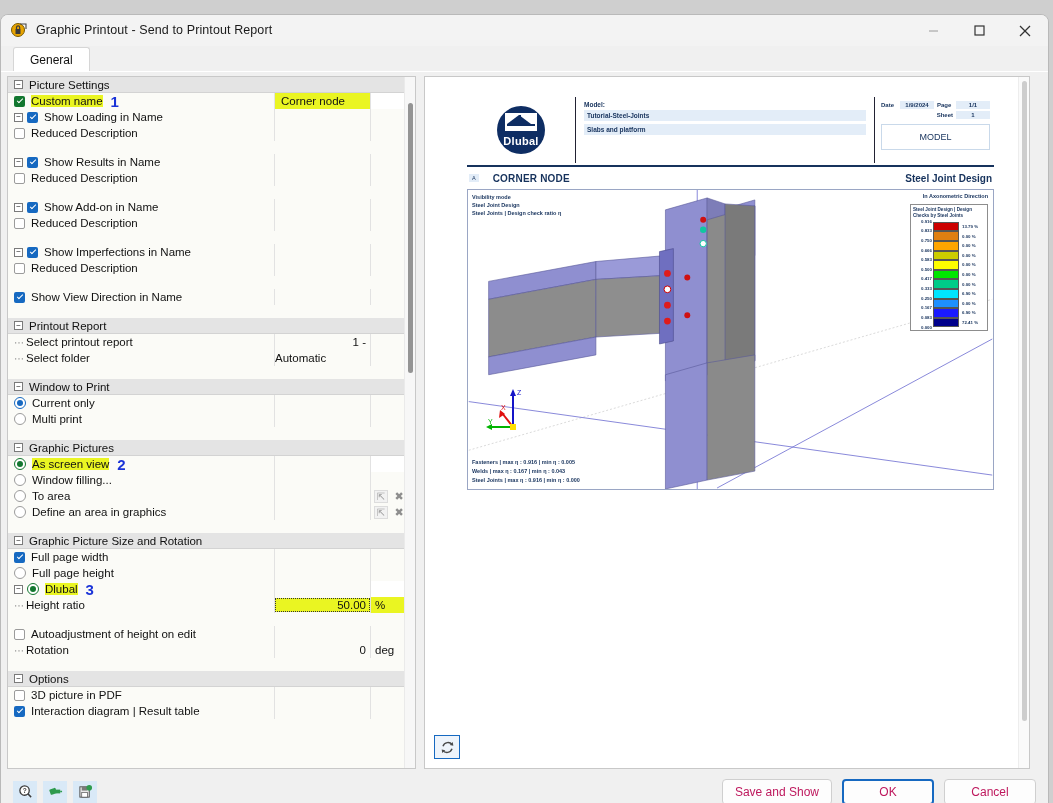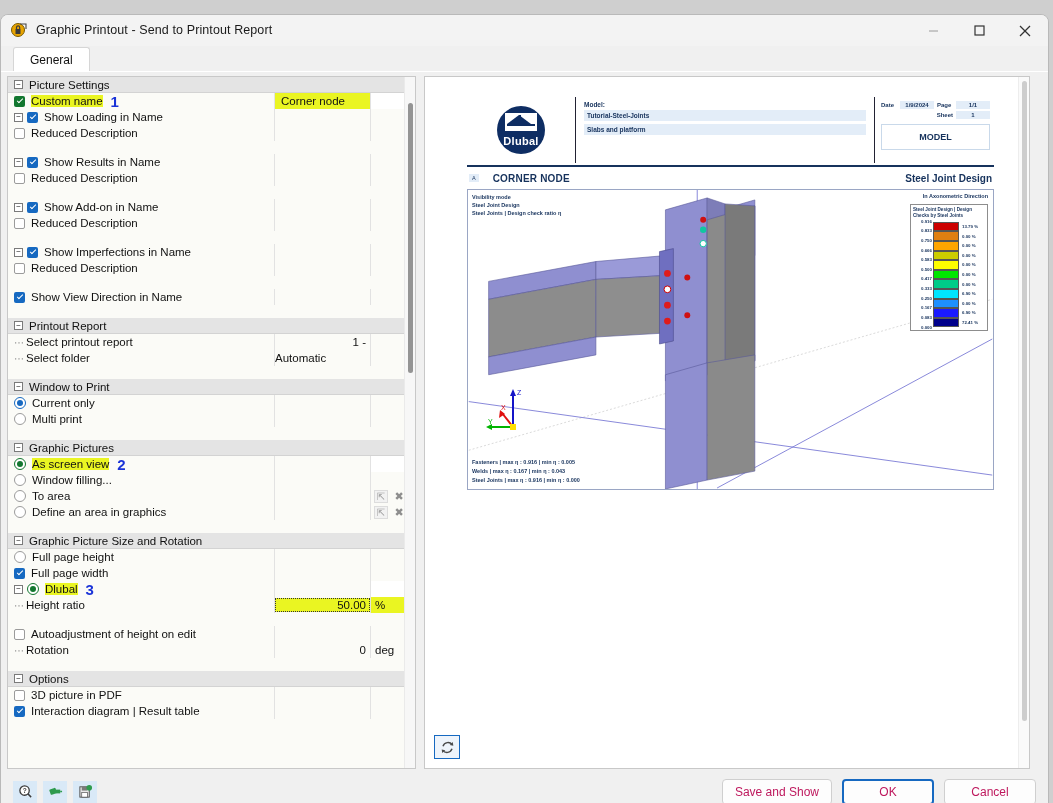--- a/index.html
+++ b/index.html
@@ -218,21 +218,21 @@
   .rep-right { width: 120px; border-left: 1px solid #223; padding: 4px 4px 0 6px; }
   .rep-right .kv { display: flex; align-items: center; margin-bottom: 2px; gap: 3px; }
   .rep-right .k { font-size: 6px; font-weight: bold; color: #16325c; width: 18px; }
   .rep-right .v {
     font-size: 6px; font-weight: bold; color: #16325c; background: #e3edf8;
     padding: 1px 3px; text-align: center; min-width: 34px;
   }
   .rep-right .modelbox {
     margin-top: 5px; border: 1px solid #c9d9ea; height: 26px;
     display: flex; align-items: center; justify-content: center;
-    font-size: 9px; font-weight: bold; color: #16325c;
+    font-size: 9px; font-weight: normal; color: #16325c;
   }
   .rep-rule { height: 1.5px; background: #16325c; margin: 2px 0 6px 0; }
   .rep-sub { display: flex; align-items: center; padding: 0 2px 5px 2px; }
   .rep-sub .aa {
     font-size: 5.5px; color: #16325c; background:#e3edf8; padding: 1px 3px; margin-right: 14px;
   }
   .rep-sub .t1 { font-size: 10px; font-weight: bold; color: #16325c; letter-spacing: .2px; }
   .rep-sub .t2 { margin-left: auto; font-size: 10px; font-weight: bold; color: #16325c; }
 
   .viewport {
@@ -534,32 +534,32 @@
               </span>
             </div>
           </div>
           <div class="spacer"></div>
           <div class="grp">
             <span class="exp">−</span>
             <span>Graphic Picture Size and Rotation</span>
           </div>
           <div class="row alt">
             <div class="lbl-cell indent2">
+              <span class="cb on">
+                <i class="chk"></i>
+              </span>
+              <span>Full page width</span>
+            </div>
+            <div class="val-cell"></div>
+            <div class="unit-cell"></div>
+          </div>
+          <div class="row alt">
+            <div class="lbl-cell indent2">
               <span class="rb "></span>
               <span>Full page height</span>
-            </div>
-            <div class="val-cell"></div>
-            <div class="unit-cell"></div>
-          </div>
-          <div class="row alt">
-            <div class="lbl-cell indent2">
-              <span class="cb on">
-                <i class="chk"></i>
-              </span>
-              <span>Full page width</span>
             </div>
             <div class="val-cell"></div>
             <div class="unit-cell"></div>
           </div>
           <div class="row alt">
             <div class="lbl-cell indent1">
               <span class="exp" style="margin-right: 4px;">−</span>
               <span class="rb on green"></span>
               <span class="hl">Dlubal</span>
               <span class="marker">3</span>

